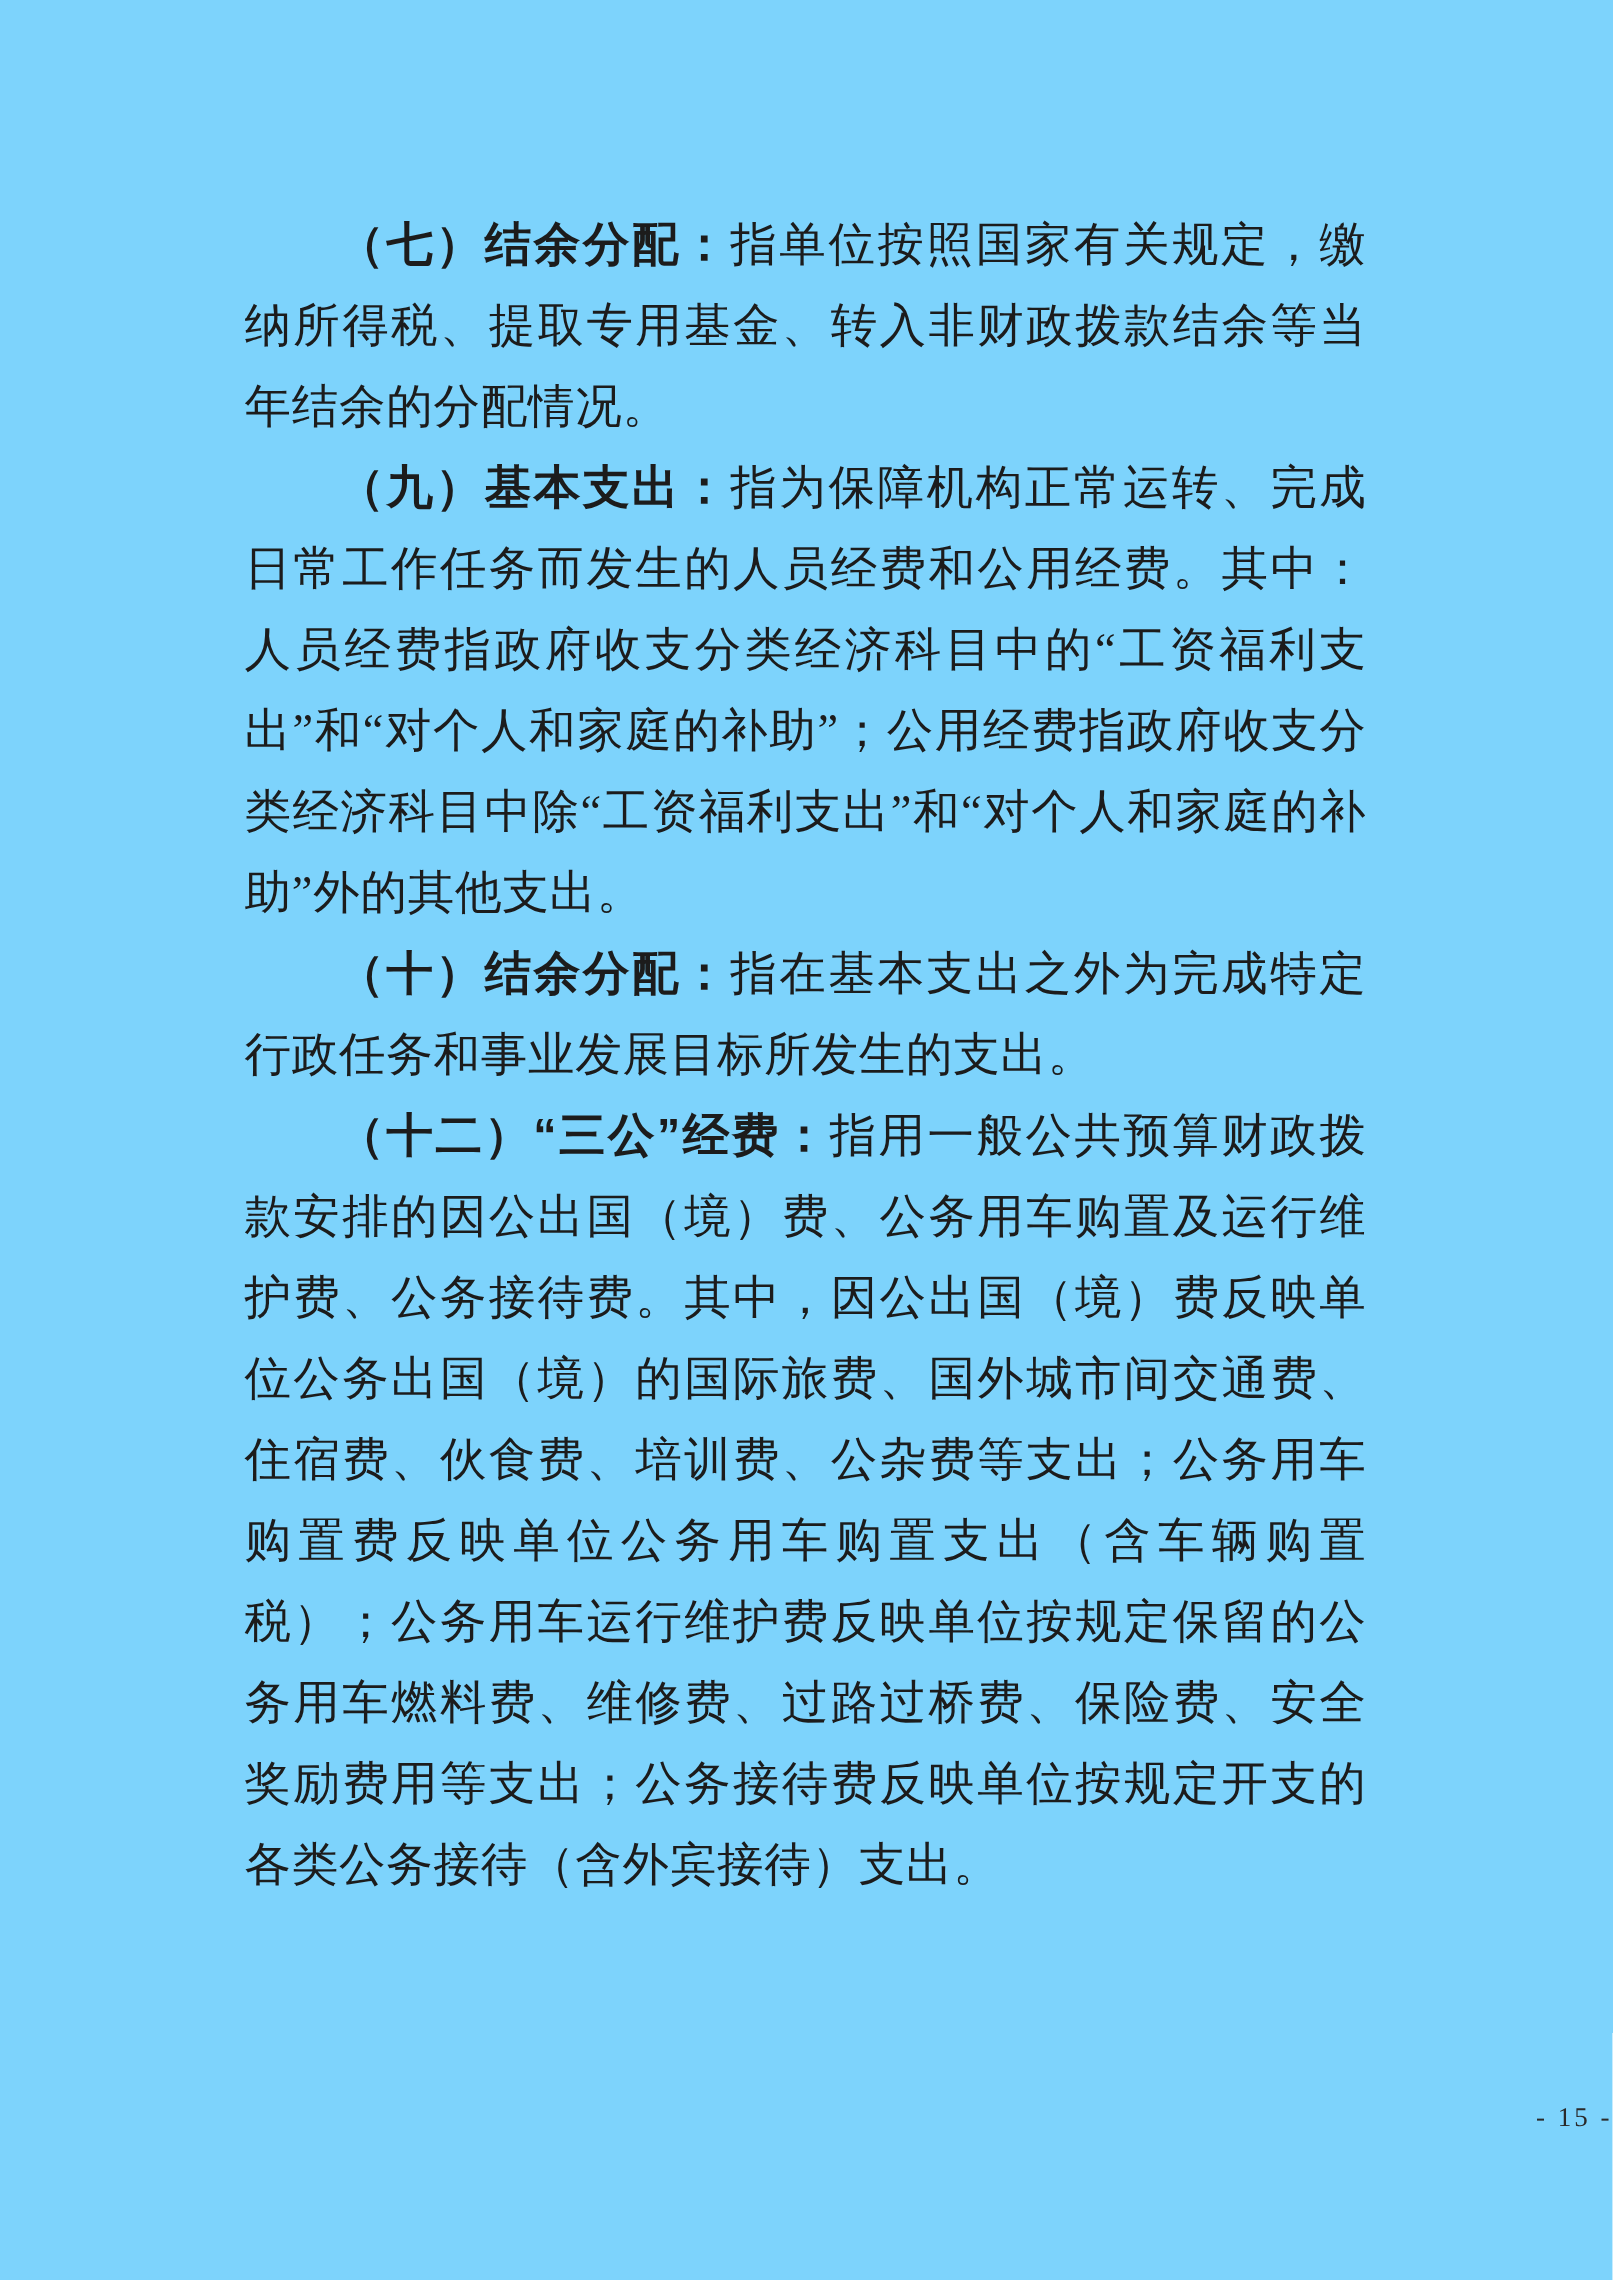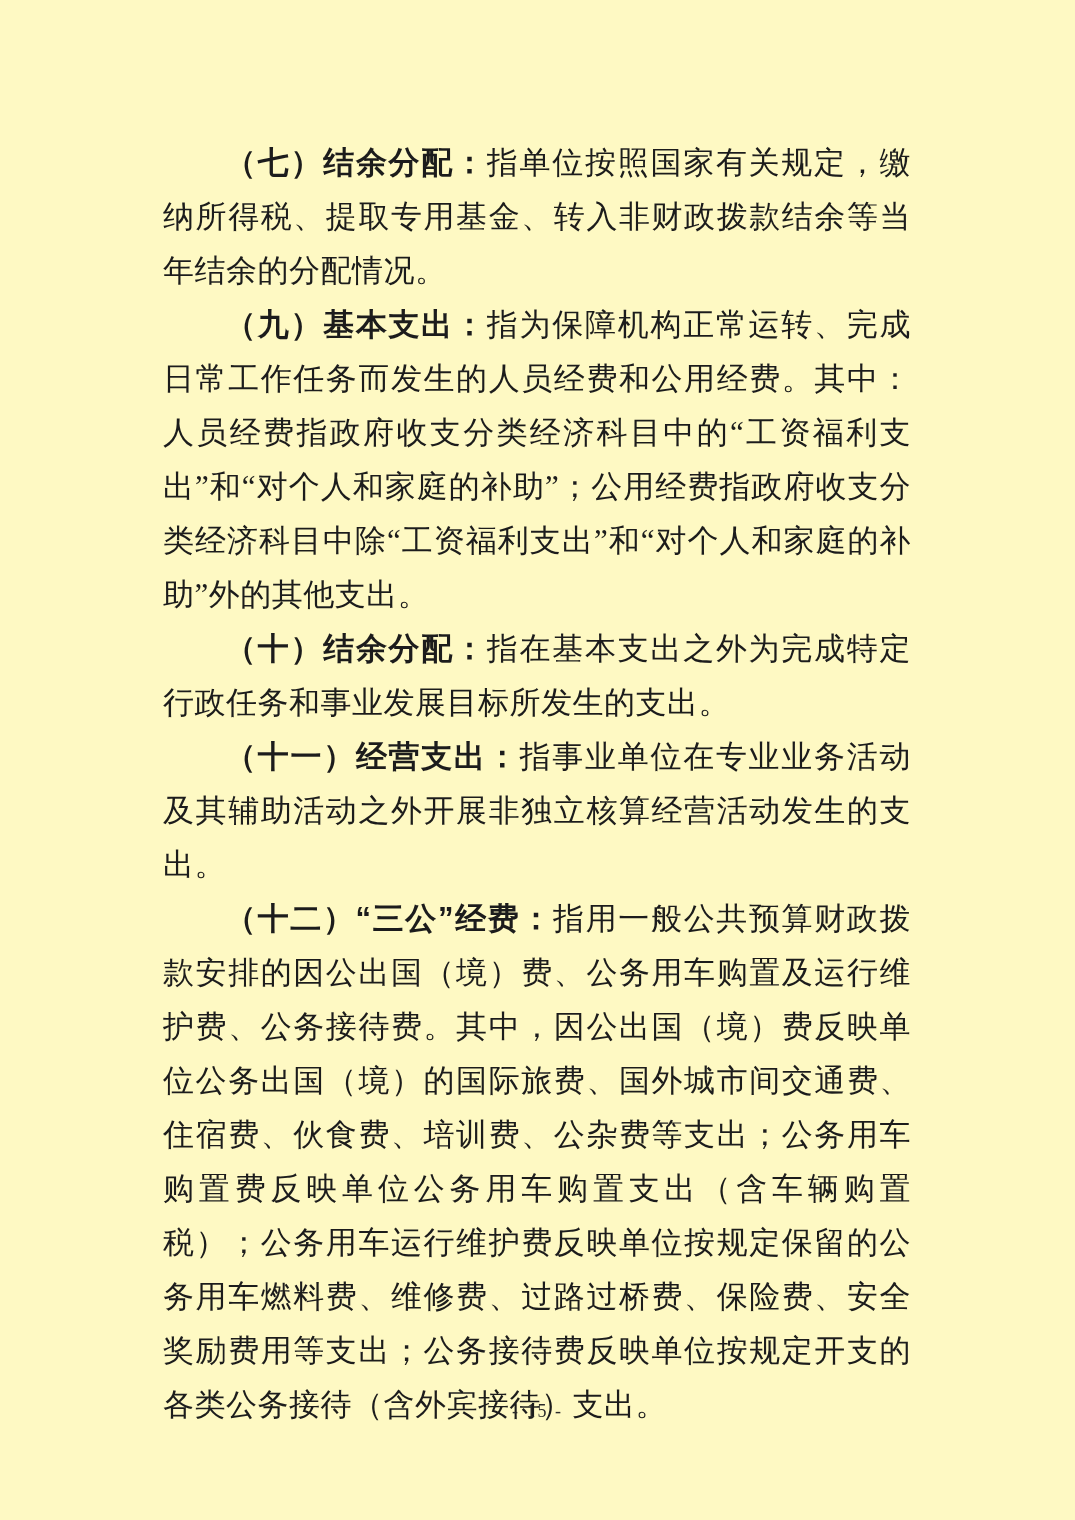--- a/index.html
+++ b/index.html
@@ -4,21 +4,21 @@
 <style>
   html, body {
     margin: 0;
     padding: 0;
     background: #ffffff;
   }
   .page {
     position: relative;
     width: 1075px;
     height: 1520px;
-    background: #fef9c3;
+    background: #7dd3fc;
     overflow: hidden;
     font-family: "Liberation Serif", "DejaVu Serif", serif;
     color: #1c1c1c;
   }
   .content {
     position: absolute;
     top: 136px;
     left: 163px;
     width: 748px;
   }
@@ -33,41 +33,40 @@
   .para .term {
     font-weight: bold;
     font-family: "Liberation Sans", "DejaVu Sans", sans-serif;
     letter-spacing: 0.5px;
   }
   .footer {
     position: absolute;
     top: 1398px;
     left: 0;
     width: 100%;
-    text-align: center;
+    text-align: right;
     font-size: 18px;
     line-height: 26px;
     color: #2a2a2a;
     letter-spacing: 2px;
   }
 </style>
 </head>
 <body>
 
 <div class="page">
   <div class="content">
 
     <p class="para"><span class="term">（七）结余分配：</span><span>指单位按照国家有关规定，缴纳所得税、提取专用基金、转入非财政拨款结余等当年结余的分配情况。</span></p>
 
 
     <p class="para"><span class="term">（九）基本支出：</span><span>指为保障机构正常运转、完成日常工作任务而发生的人员经费和公用经费。其中：人员经费指政府收支分类经济科目中的“工资福利支出”和“对个人和家庭的补助”；公用经费指政府收支分类经济科目中除“工资福利支出”和“对个人和家庭的补助”外的其他支出。</span></p>
 
     <p class="para"><span class="term">（十）结余分配：</span><span>指在基本支出之外为完成特定行政任务和事业发展目标所发生的支出。</span></p>
 
-    <p class="para"><span class="term">（十一）经营支出：</span><span>指事业单位在专业业务活动及其辅助活动之外开展非独立核算经营活动发生的支出。</span></p>
 
     <p class="para"><span class="term">（十二）“三公”经费：</span><span>指用一般公共预算财政拨款安排的因公出国（境）费、公务用车购置及运行维护费、公务接待费。其中，因公出国（境）费反映单位公务出国（境）的国际旅费、国外城市间交通费、住宿费、伙食费、培训费、公杂费等支出；公务用车购置费反映单位公务用车购置支出（含车辆购置税）；公务用车运行维护费反映单位按规定保留的公务用车燃料费、维修费、过路过桥费、保险费、安全奖励费用等支出；公务接待费反映单位按规定开支的各类公务接待（含外宾接待）支出。</span></p>
 
   </div>
 
   <div class="footer">
     <span>- 15 -</span>
   </div>
 </div>
 

